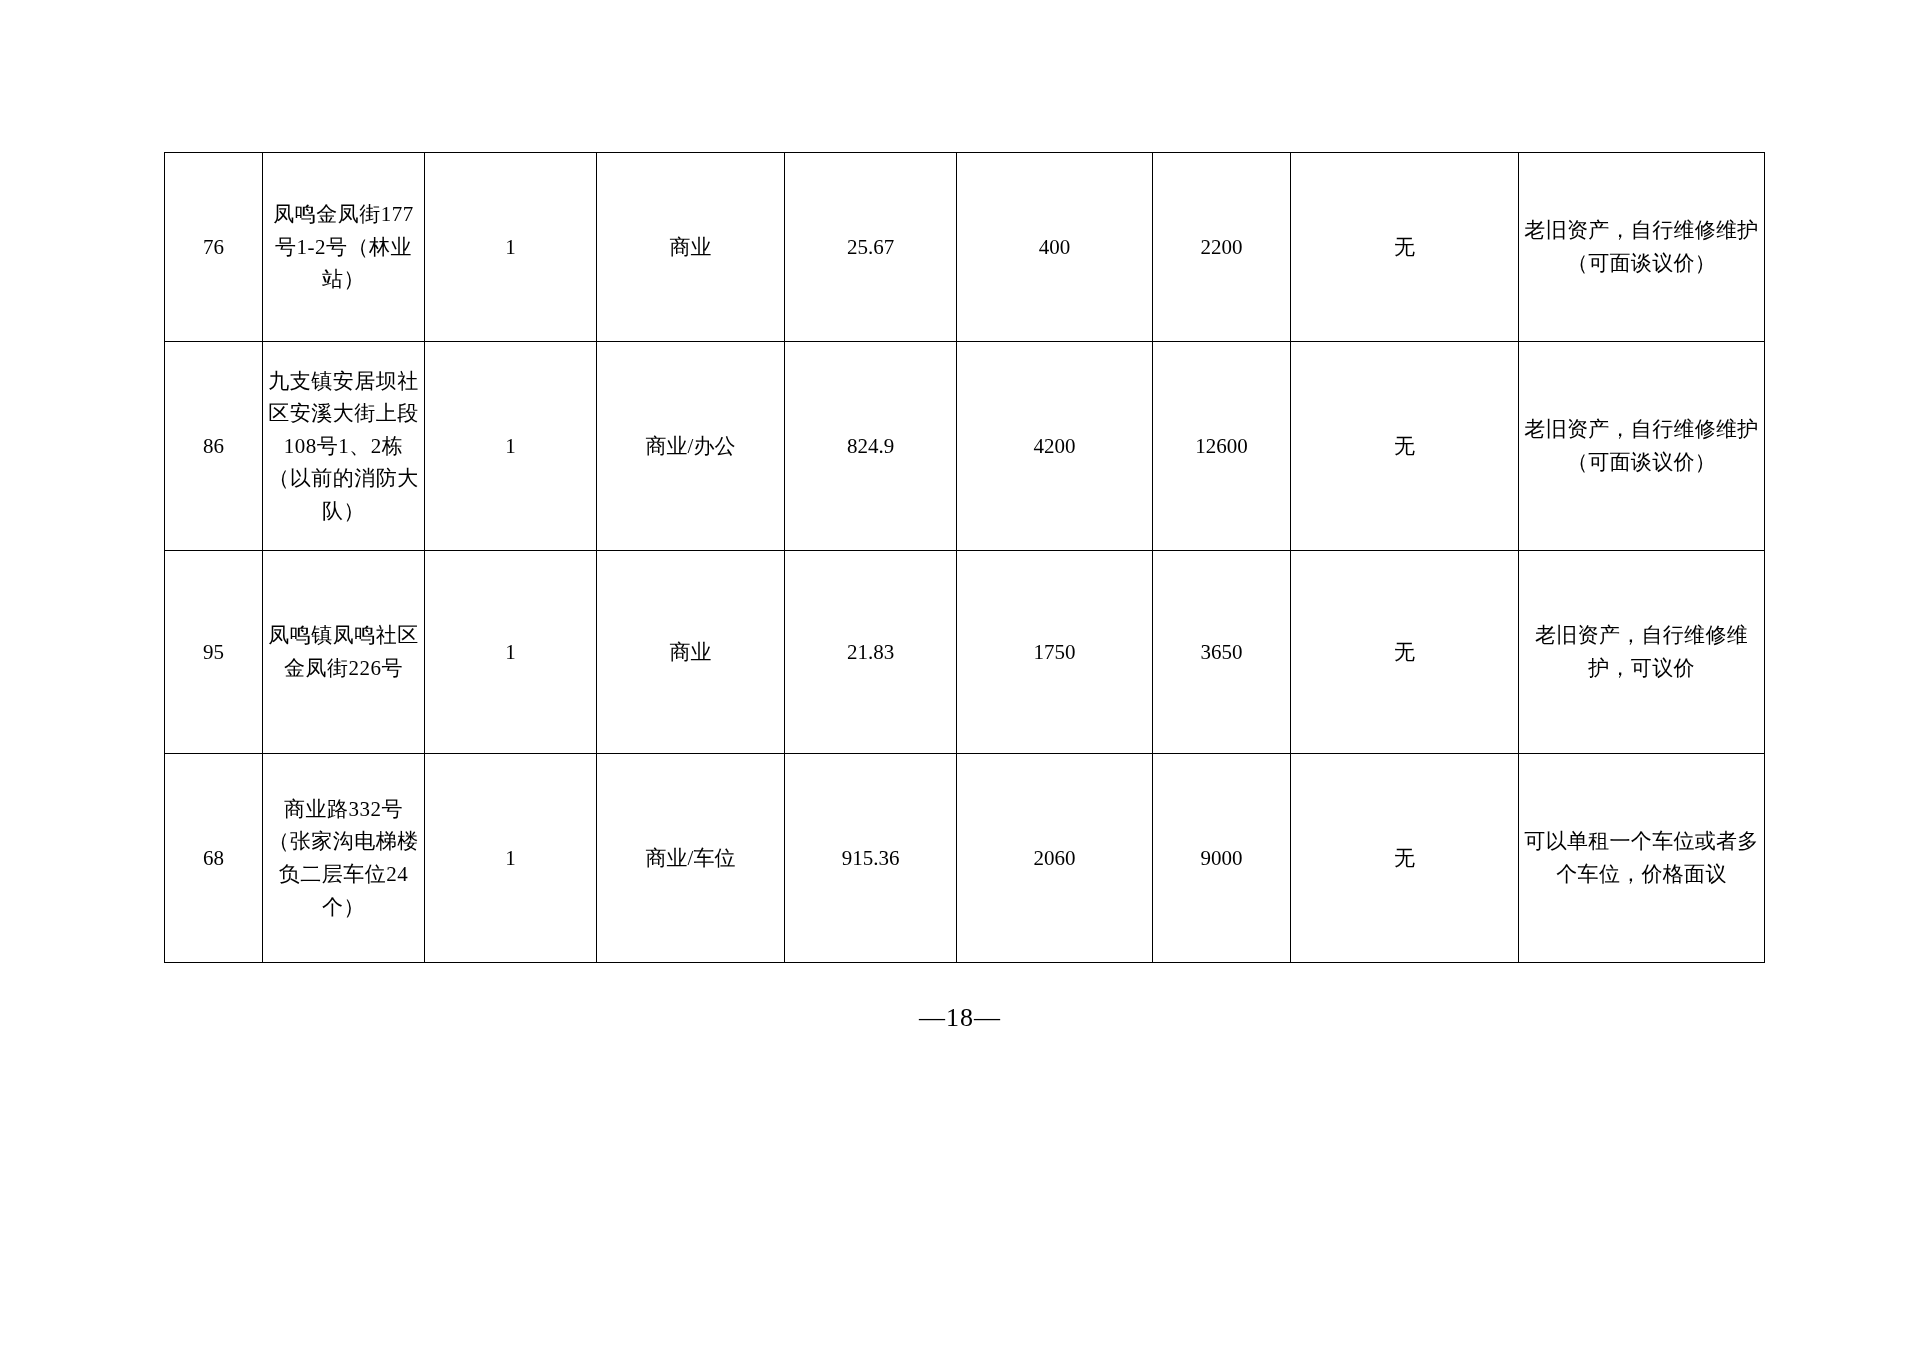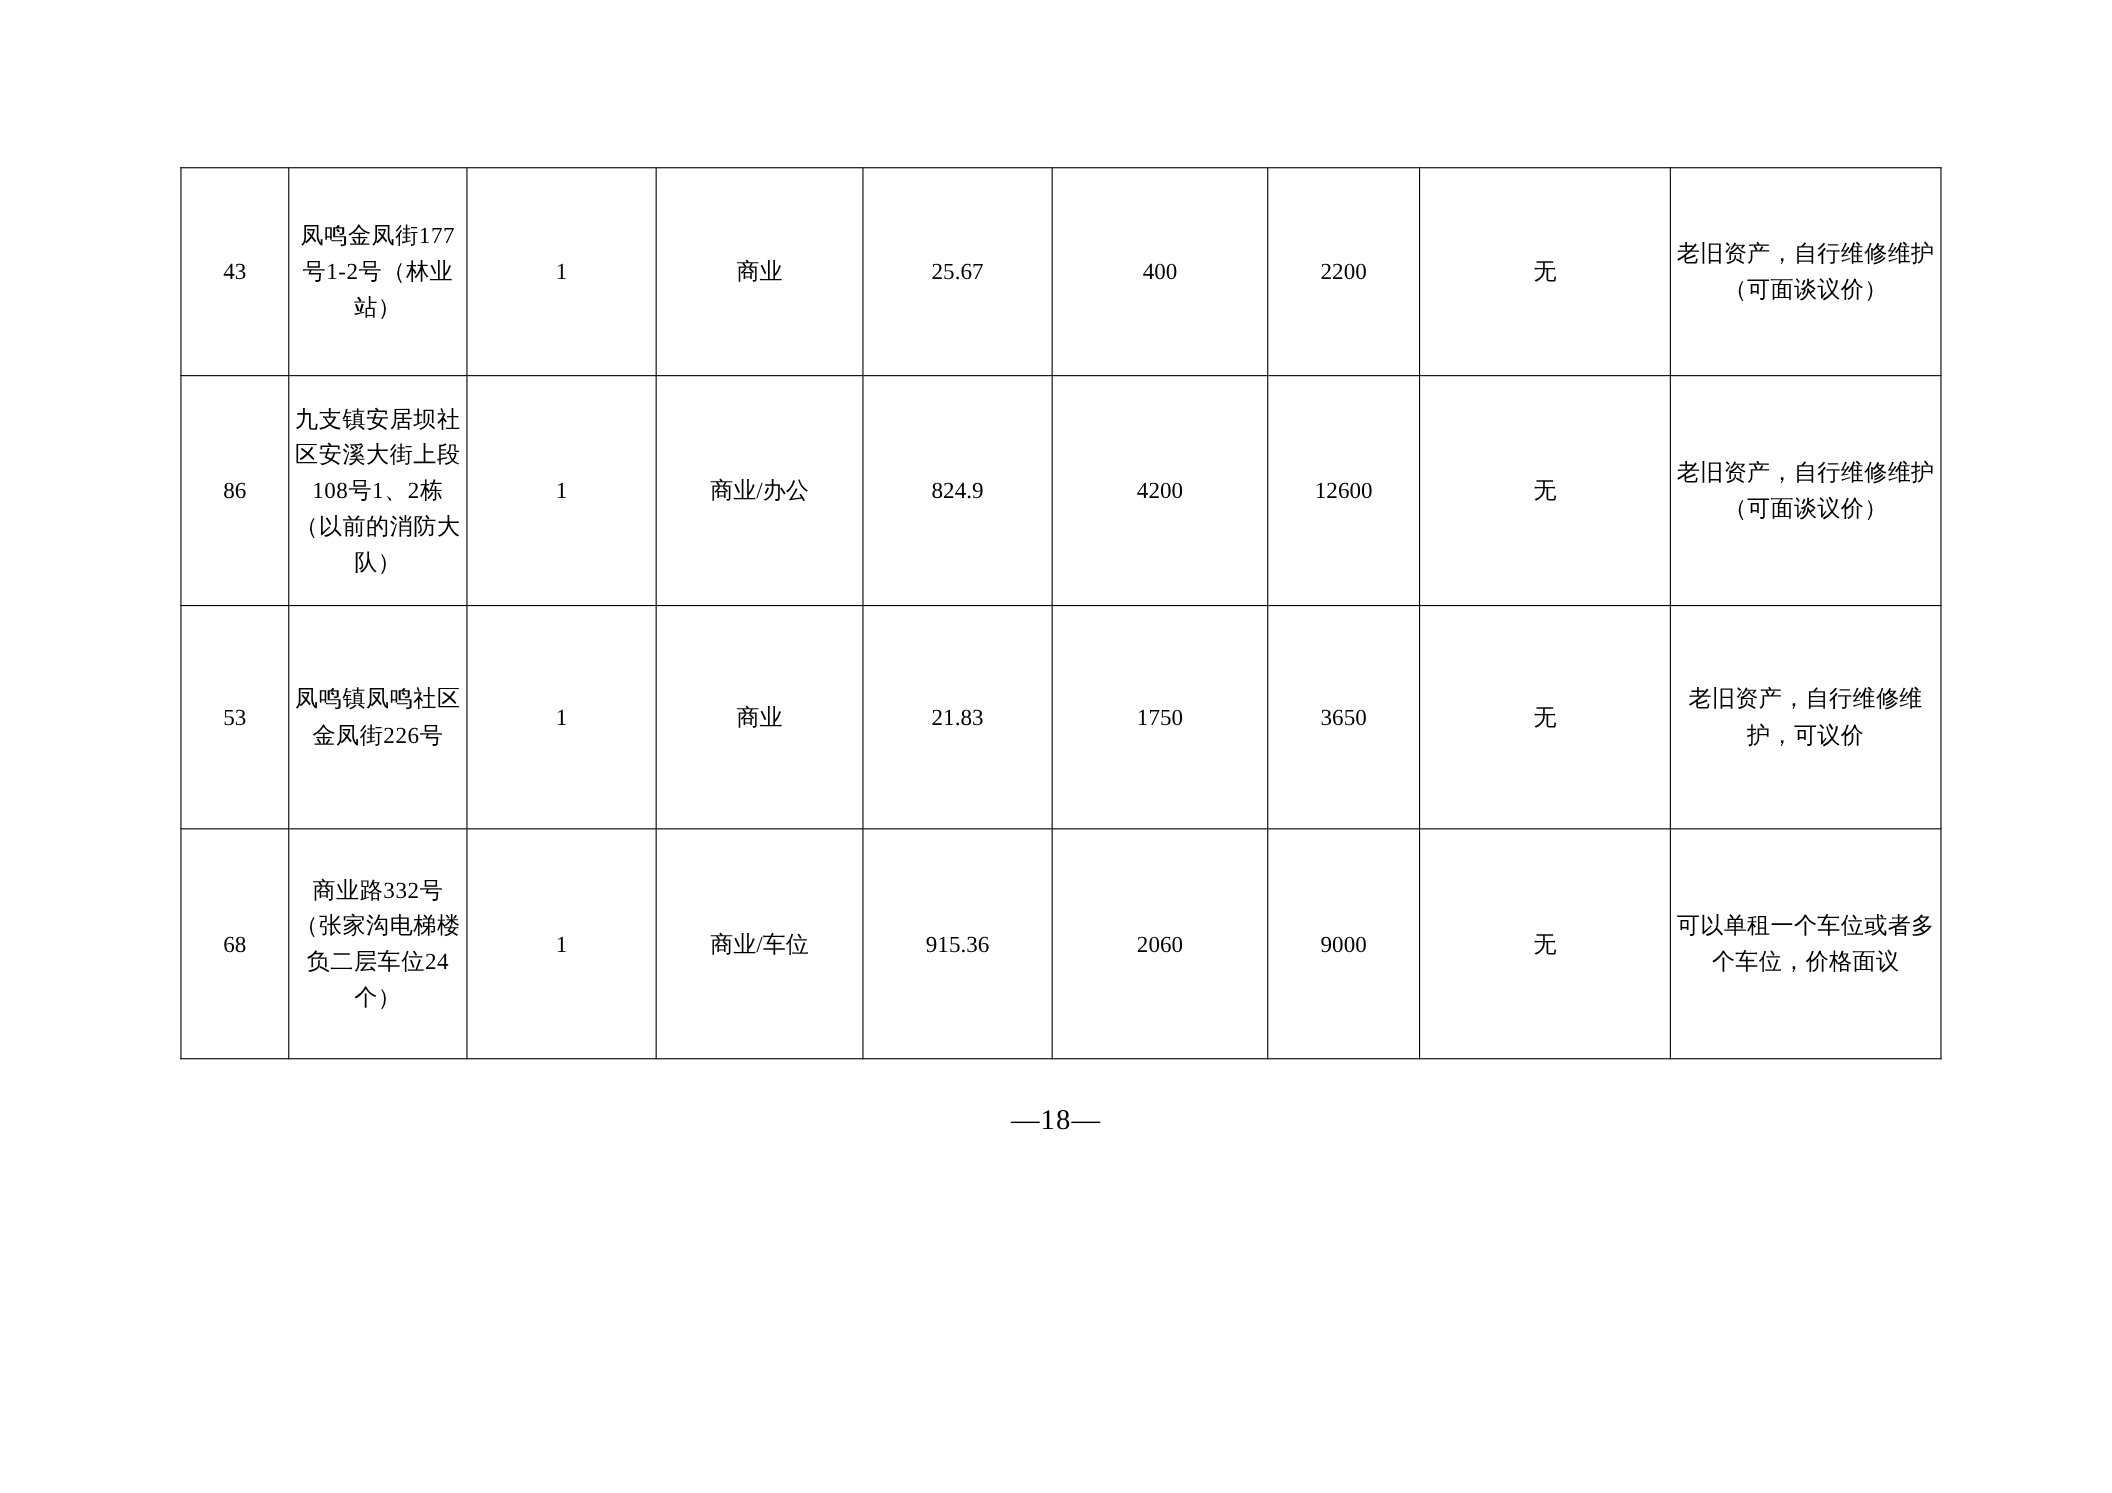--- a/index.html
+++ b/index.html
@@ -97,21 +97,21 @@
         <col class="c-qty">
         <col class="c-use">
         <col class="c-area">
         <col class="c-price">
         <col class="c-total">
         <col class="c-note">
         <col class="c-remark">
       </colgroup>
       <tbody>
         <tr class="row-65">
-          <td>43</td>
+          <td>76</td>
           <td class="cell-addr">凤鸣金凤街177号1-2号（林业站）</td>
           <td>1</td>
           <td>商业</td>
           <td>25.67</td>
           <td>400</td>
           <td>2200</td>
           <td>无</td>
           <td class="cell-remark">老旧资产，自行维修维护（可面谈议价）</td>
         </tr>
         <tr class="row-66">
@@ -119,21 +119,21 @@
           <td class="cell-addr">九支镇安居坝社区安溪大街上段108号1、2栋（以前的消防大队）</td>
           <td>1</td>
           <td>商业/办公</td>
           <td>824.9</td>
           <td>4200</td>
           <td>12600</td>
           <td>无</td>
           <td class="cell-remark">老旧资产，自行维修维护（可面谈议价）</td>
         </tr>
         <tr class="row-67">
-          <td>53</td>
+          <td>95</td>
           <td class="cell-addr">凤鸣镇凤鸣社区金凤街226号</td>
           <td>1</td>
           <td>商业</td>
           <td>21.83</td>
           <td>1750</td>
           <td>3650</td>
           <td>无</td>
           <td class="cell-remark">老旧资产，自行维修维护，可议价</td>
         </tr>
         <tr class="row-68">

